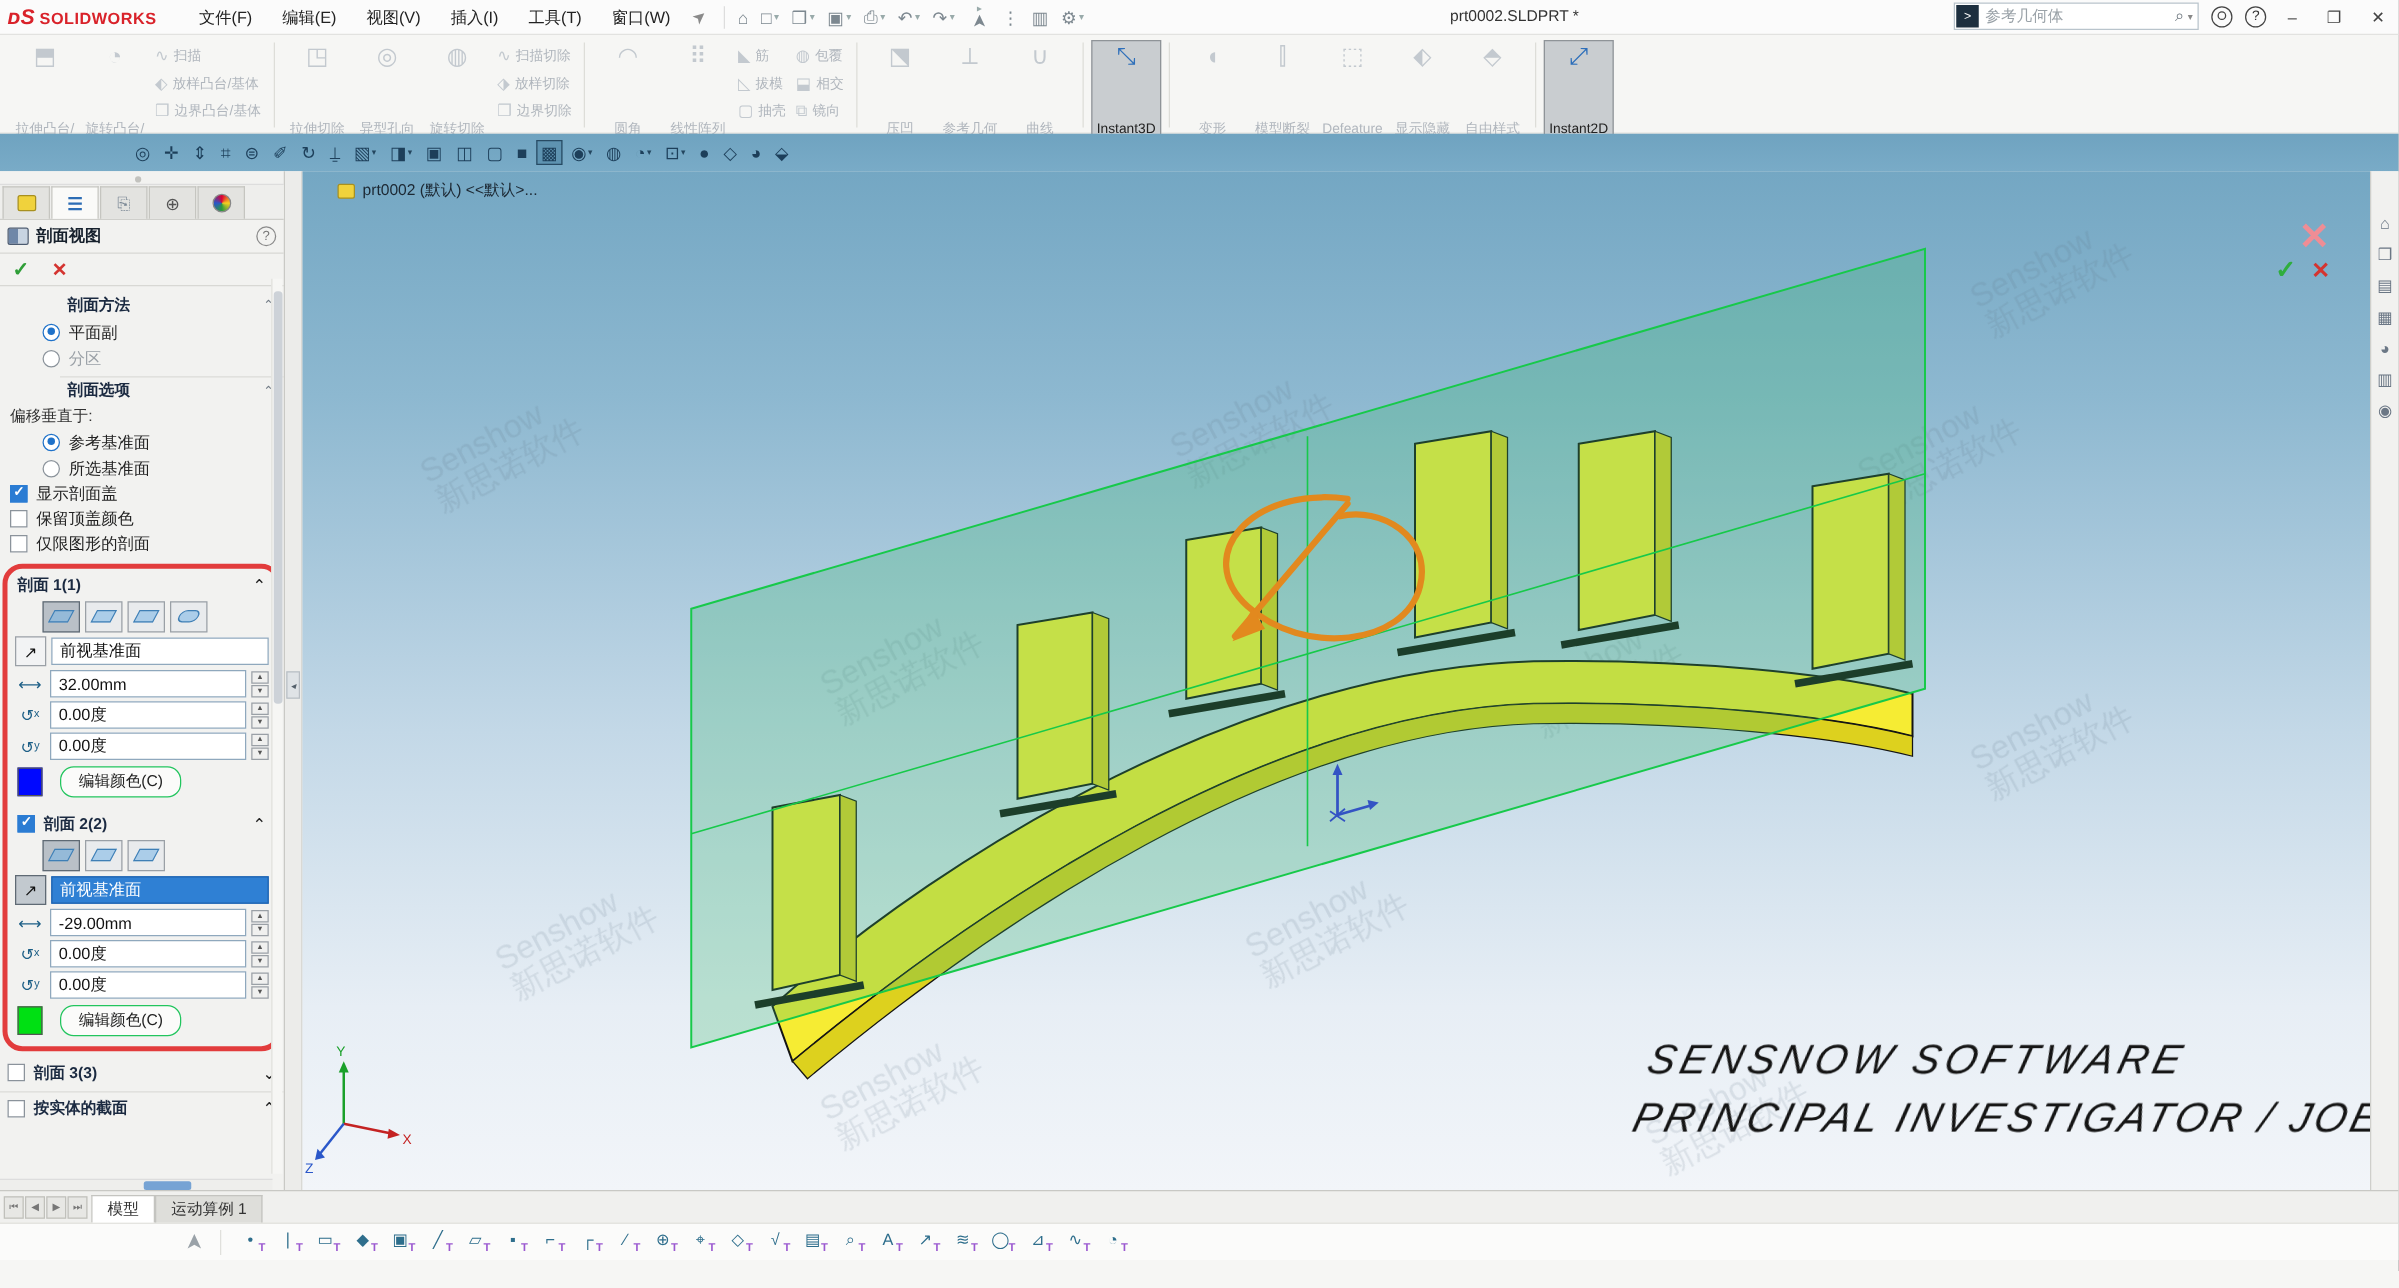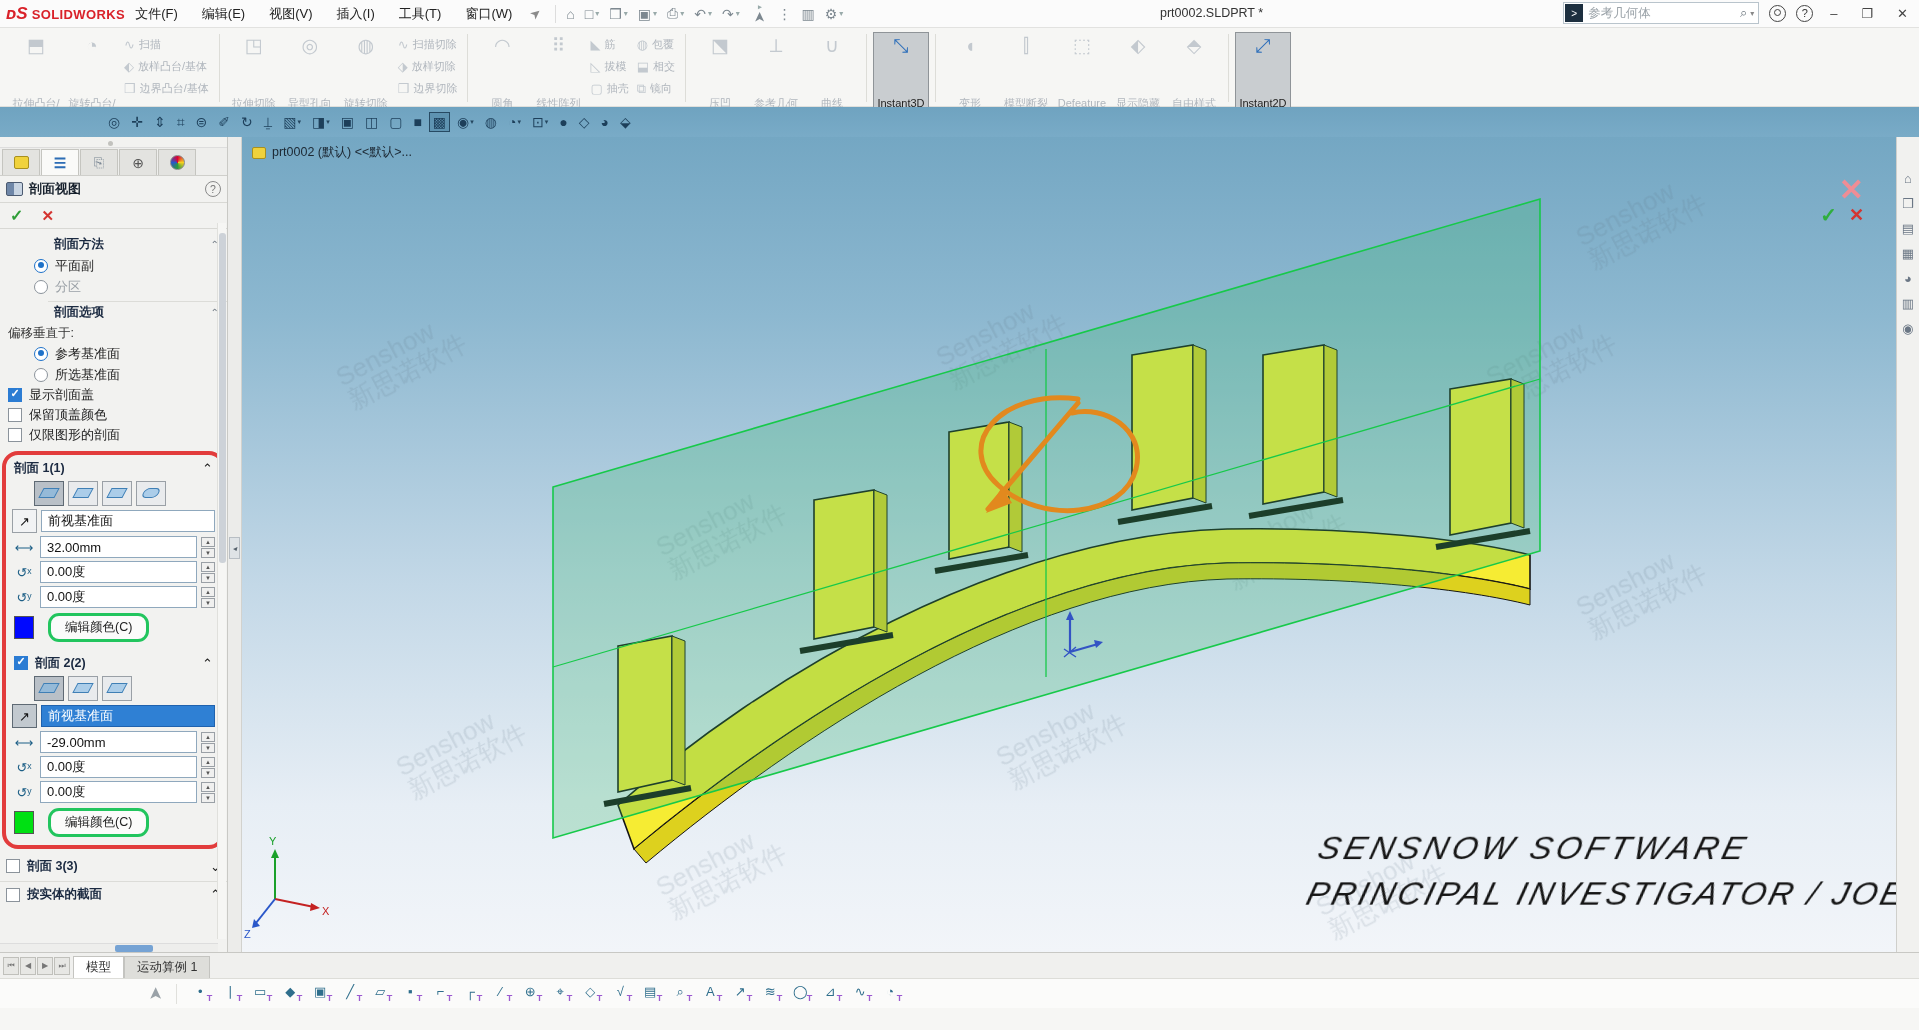--- a/index.html
+++ b/index.html
@@ -1,21 +1,21 @@
 <!DOCTYPE html>
 <html><head>
 <meta charset="utf-8">
 <style>
   html,body{margin:0;padding:0;background:#888;}
   *{box-sizing:border-box;font-family:"Liberation Sans",sans-serif;}
   #app{position:relative;width:1919px;height:1030px;background:#f6f6f4;overflow:hidden;}
 
   
   .titlebar{height:28px;background:#fbfbfb;border-bottom:1px solid #e2e2e0;display:flex;align-items:center;padding:0 6px;position:relative;}
-  .brand{display:flex;align-items:baseline;}
+  .brand{display:flex;align-items:baseline;margin-right:24px;}
   .brand .ds{color:#d9222a;font-weight:bold;font-style:italic;font-size:17px;margin-right:4px;}
   .brand .bw{color:#d9222a;font-weight:bold;font-size:13px;letter-spacing:.4px;}
   .menus{display:flex;gap:4px;}
   .menu{font-size:13px;color:#222;padding:3px 10px;cursor:default;}
   .pin{color:#8a8a8a;font-size:13px;transform:rotate(-40deg);padding:0 8px;}
   .qdiv{width:1px;height:18px;background:#ddd;margin:0 6px;}
   .qicons{display:flex;align-items:center;gap:2px;}
   .qicon{color:#7d8890;font-size:14px;padding:2px 4px;display:flex;align-items:center;}
   .qicon .car{font-size:8px;color:#9aa;margin-left:2px;}
   .doctitle{position:absolute;left:1160px;top:6px;font-size:12.5px;color:#333;}
@@ -103,33 +103,33 @@
   .fieldrow{display:flex;align-items:center;gap:4px;padding:2px 4px 1px 4px;}
   .selbtn{width:25px;height:24px;border:1px solid #9aa0a6;background:#f2f3f4;color:#111;font-size:13px;display:flex;align-items:center;justify-content:center;flex:none;}
   .selbtn.pressed{background:#c2c9cf;border-color:#5f6a74;}
   .ficon{width:24px;text-align:center;color:#1d5f86;font-size:13px;flex:none;}
   .fld{flex:1;height:22px;border:1px solid #8fa8bd;background:#fff;font-size:13px;display:flex;align-items:center;padding-left:6px;color:#111;}
   .fld.selblue{background:#2f80d4;border-color:#1f62ae;color:#fff;}
   .spin{width:14px;display:flex;flex-direction:column;gap:1px;flex:none;}
   .spin b{height:10px;border:1px solid #9aa0a6;background:#f0f0ef;color:#555;font-size:6px;line-height:8px;text-align:center;font-weight:normal;}
   .colorrow{display:flex;align-items:center;gap:14px;padding:4px 4px 2px 6px;}
   .swatch{width:20px;height:23px;border:1px solid #555;flex:none;}
-  .editcolor{border:3px solid #22c55e;border-radius:11px;background:#fbfbfa;font-size:12.5px;color:#222;padding:3px 14px;}
+  .editcolor{border:1px solid #22c55e;border-radius:11px;background:#fbfbfa;font-size:12.5px;color:#222;padding:3px 14px;}
   .pm-vscroll{position:absolute;right:1px;top:86px;width:9px;height:716px;background:#f6f6f4;border-left:1px solid #e0e0dc;}
   .pm-vscroll i{position:absolute;left:1px;top:10px;width:7px;height:330px;background:#cdd2d8;border-radius:3px;}
   .pm-hscroll{position:absolute;left:0;bottom:0;height:9px;width:218px;background:#eeeeec;border-top:1px solid #ddd;}
   .pm-hscroll i{position:absolute;left:115px;top:1px;width:38px;height:7px;background:#76a3d4;border-radius:2px;}
 
   
   .splitter{width:14px;background:#ececea;border-right:1px solid #d2d2ce;position:relative;}
   .splitter i{position:absolute;top:400px;left:1px;width:11px;height:22px;background:#dfe3e6;border:1px solid #b8bec4;color:#55616c;font-size:8px;display:flex;align-items:center;justify-content:center;}
 
   
   .viewport{flex:1;position:relative;overflow:hidden;background:linear-gradient(180deg,#74a7c3 0%,#8db8d0 22%,#c3d8e7 55%,#e7eef5 82%,#f2f5f9 100%);}
-  .crumb{position:absolute;left:10px;top:7px;display:flex;align-items:center;gap:6px;z-index:5;}
+  .crumb{position:absolute;left:28px;top:7px;display:flex;align-items:center;gap:6px;z-index:5;}
   .crumb i{width:14px;height:12px;background:#f0d23c;border:1px solid #a8901f;border-radius:2px;}
   .crumb span{font-size:12.5px;color:#1c2833;}
   .confirm{position:absolute;right:32px;top:40px;z-index:6;}
   .confirm .x{color:#ef8d95;font-size:30px;font-weight:bold;line-height:26px;display:block;text-align:right;}
   .confirm .row{display:flex;gap:12px;align-items:center;}
   .confirm .v{color:#2fae3e;font-size:20px;font-weight:bold;}
   .confirm .x2{color:#d43430;font-size:18px;font-weight:bold;}
 
   
   .taskpane{width:23px;background:#f1f1ef;border-left:1px solid #cfcfcb;display:flex;flex-direction:column;align-items:center;padding-top:34px;gap:10px;}

